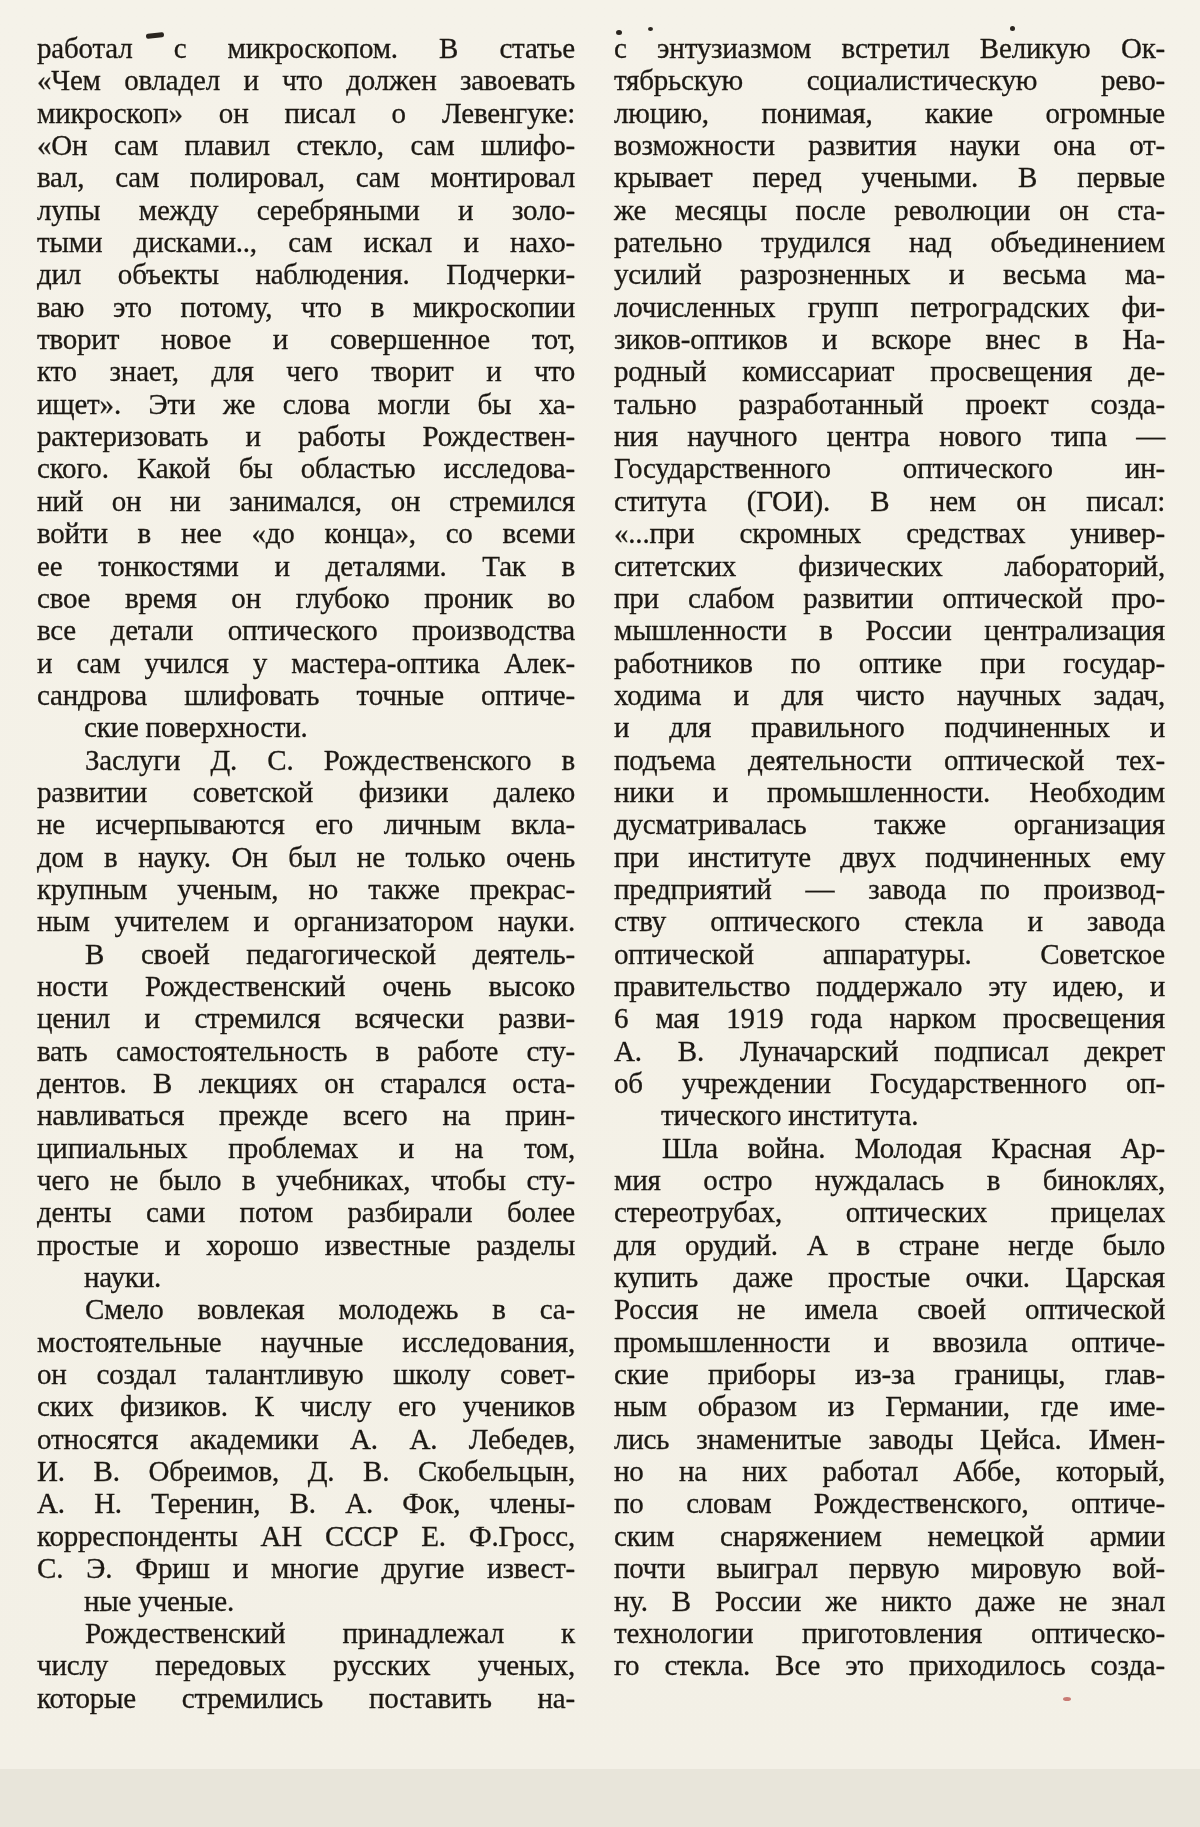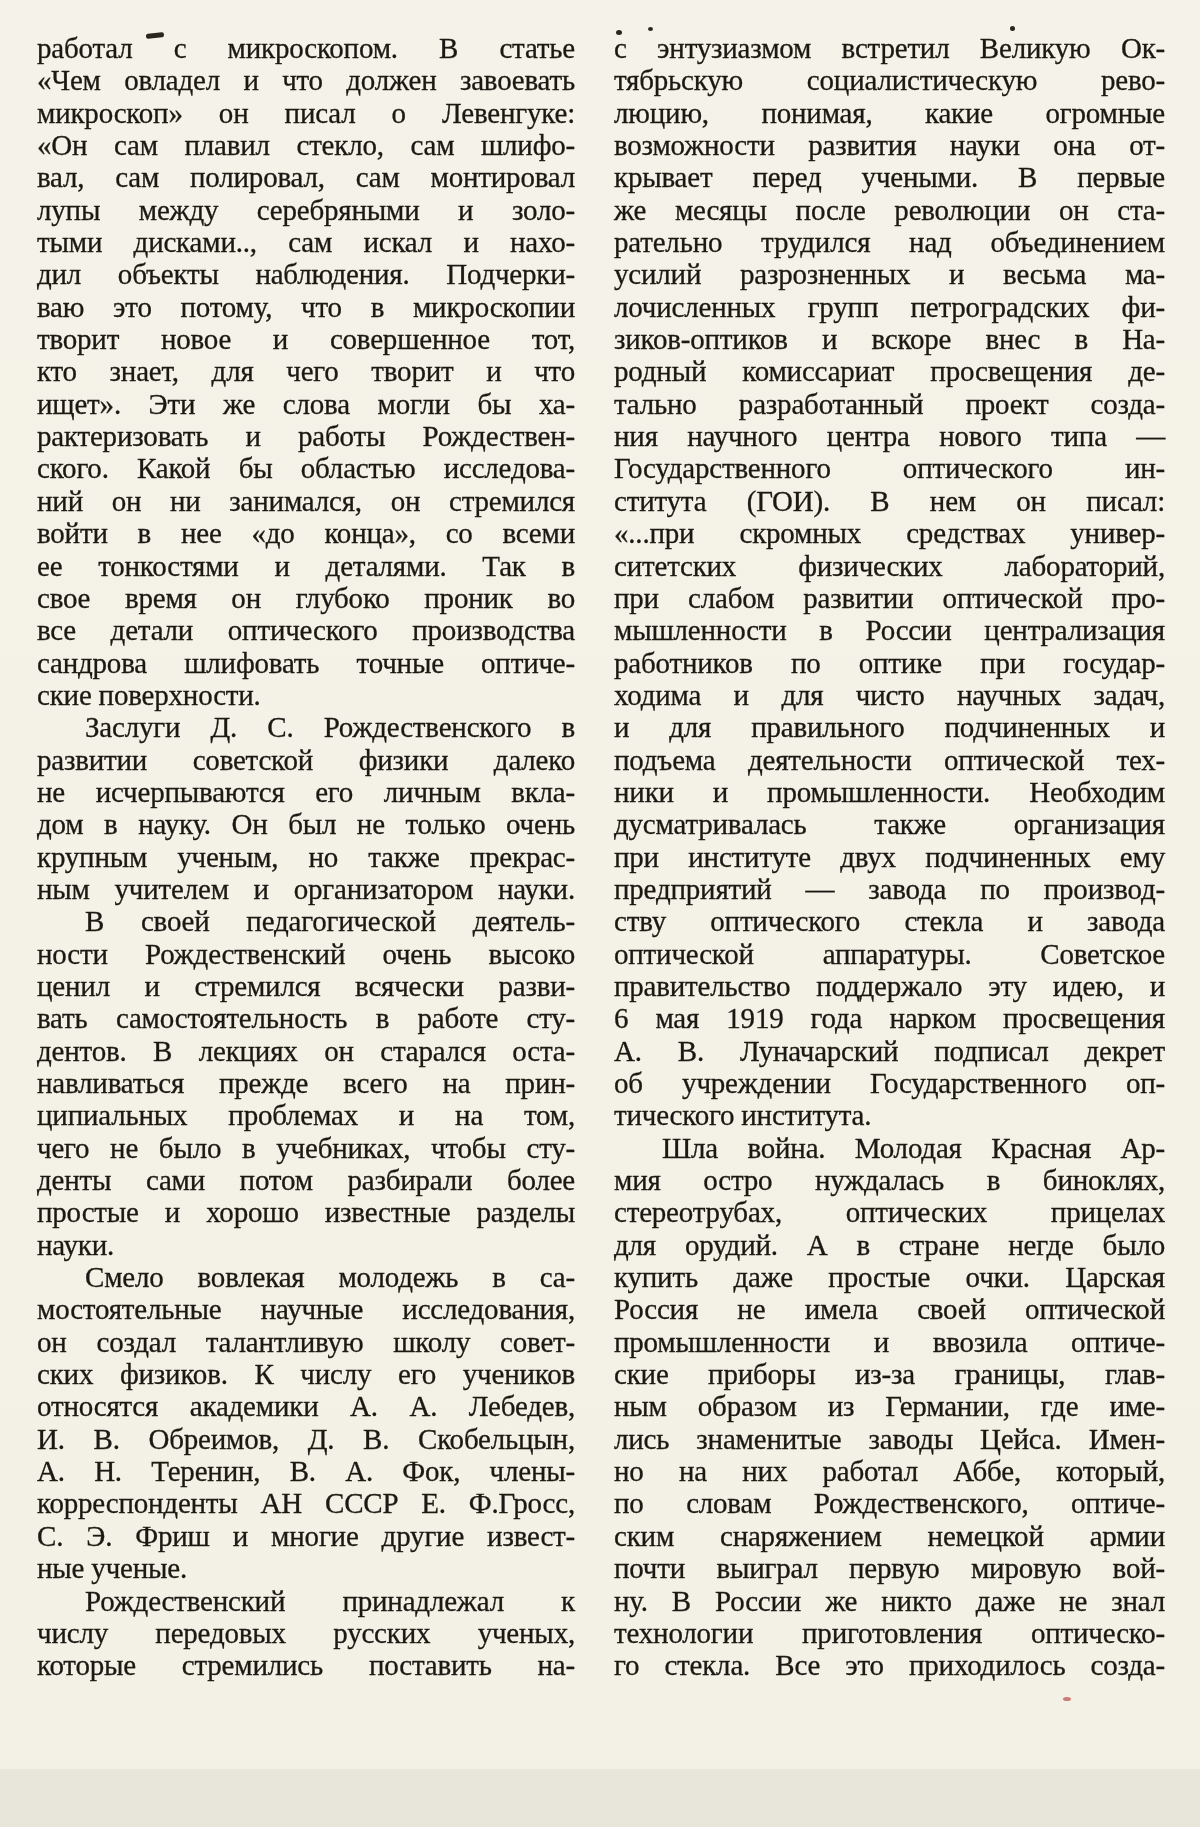--- a/index.html
+++ b/index.html
@@ -28,20 +28,21 @@
     line-height: 32.35px;
     letter-spacing: -0.2px;
     text-align: justify;
     text-align-last: justify;
     text-justify: inter-word;
     white-space: normal;
     -webkit-text-stroke: 0.3px #1c1813;
   }
   .line.end {
     text-align-last: left;
+    margin-left: 47px;
   }
   .line.ind {
     padding-left: 48px;
   }
   .page-number {
     position: absolute;
     left: 38px;
     top: 1790px;
     font-family: "Liberation Sans", "DejaVu Sans", sans-serif;
     font-weight: 700;
@@ -70,20 +71,21 @@
       <div class="line">творит новое и совершенное тот,</div>
       <div class="line">кто знает, для чего творит и что</div>
       <div class="line">ищет». Эти же слова могли бы ха-</div>
       <div class="line">рактеризовать и работы Рождествен-</div>
       <div class="line">ского. Какой бы областью исследова-</div>
       <div class="line">ний он ни занимался, он стремился</div>
       <div class="line">войти в нее «до конца», со всеми</div>
       <div class="line">ее тонкостями и деталями. Так в</div>
       <div class="line">свое время он глубоко проник во</div>
       <div class="line">все детали оптического производства</div>
+      <div class="line">и сам учился у мастера-оптика Алек-</div>
       <div class="line">сандрова шлифовать точные оптиче-</div>
       <div class="line end">ские поверхности.</div>
       <div class="line ind">Заслуги Д. С. Рождественского в</div>
       <div class="line">развитии советской физики далеко</div>
       <div class="line">не исчерпываются его личным вкла-</div>
       <div class="line">дом в науку. Он был не только очень</div>
       <div class="line">крупным ученым, но также прекрас-</div>
       <div class="line">ным учителем и организатором науки.</div>
       <div class="line ind">В своей педагогической деятель-</div>
       <div class="line">ности Рождественский очень высоко</div>

